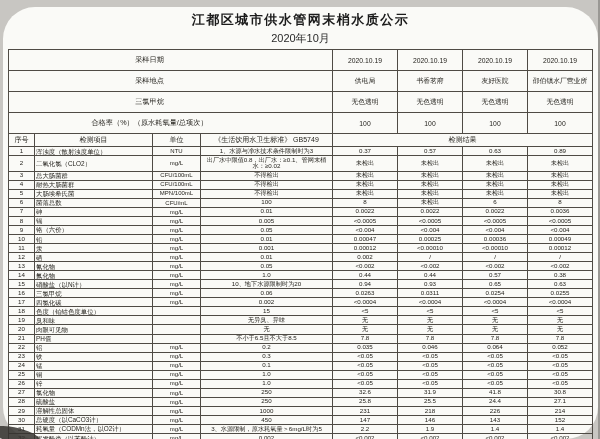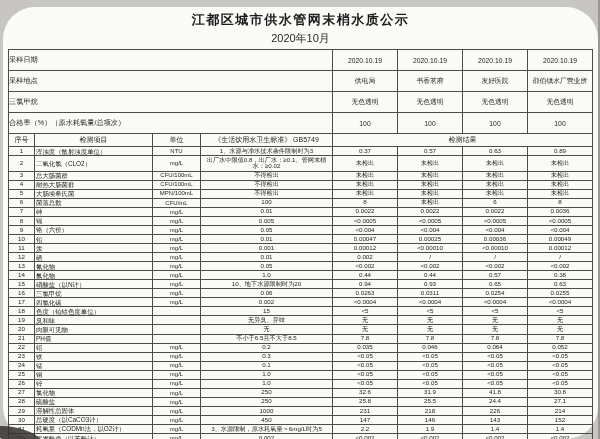--- a/index.html
+++ b/index.html
@@ -6,21 +6,21 @@
   html,body { width:600px; height:439px; }
   body { font-family: "Liberation Sans", "DejaVu Sans", sans-serif; background:#b5b3af; }
   .frame { position:relative; width:600px; height:439px; background:#c8c6c2; overflow:hidden; }
   .paper { position:absolute; left:3px; top:7px; width:595px; height:432px; background:#fafaf7; padding-top:4px;border-radius:32px; }
   .edge-right { position:absolute; right:0; top:0; width:2px; height:100%; background:#9a9894; }
   .smudge { position:absolute; left:-8px; bottom:-5px; width:50px; height:16px; background:#35332f; border-radius:50%; transform:rotate(15deg); opacity:.85; }
   .title { text-align:center; font-size:13px; font-weight:bold; color:#1b1b1b; letter-spacing:1.5px; }
   .month { text-align:center; font-size:11px; color:#2a2a2a; margin-top:2px; }
   table.report { border-collapse:collapse; margin:3px auto 0; width:584px; table-layout:fixed; }
   table.report td { border:0.7px solid #4f4b45; color:#26241f; overflow:hidden; }
-  td.meta-label { text-align:left; padding-right:42px; font-size:7.2px; height:21px; color:#1f1d1a; }
+  td.meta-label { text-align:center; padding-right:42px; font-size:7.2px; height:21px; color:#1f1d1a; }
   td.meta-value { text-align:center; font-size:6.8px; }
   tr.col-hdr td { font-size:7px; text-align:center; height:13px; font-weight:normal; }
   td.c-no   { text-align:center; font-size:6.2px; }
   td.c-item { text-align:left; padding-left:2px; font-size:6.4px; }
   td.c-unit { text-align:center; font-size:6px; }
   td.c-std  { text-align:center; font-size:6.2px; }
   td.c-res  { text-align:center; font-size:6.2px; color:#3a3833; }
   tr.body-row td { height:8.6px; line-height:1.1; padding:0.5px 1px; }
 </style>
 </head>

